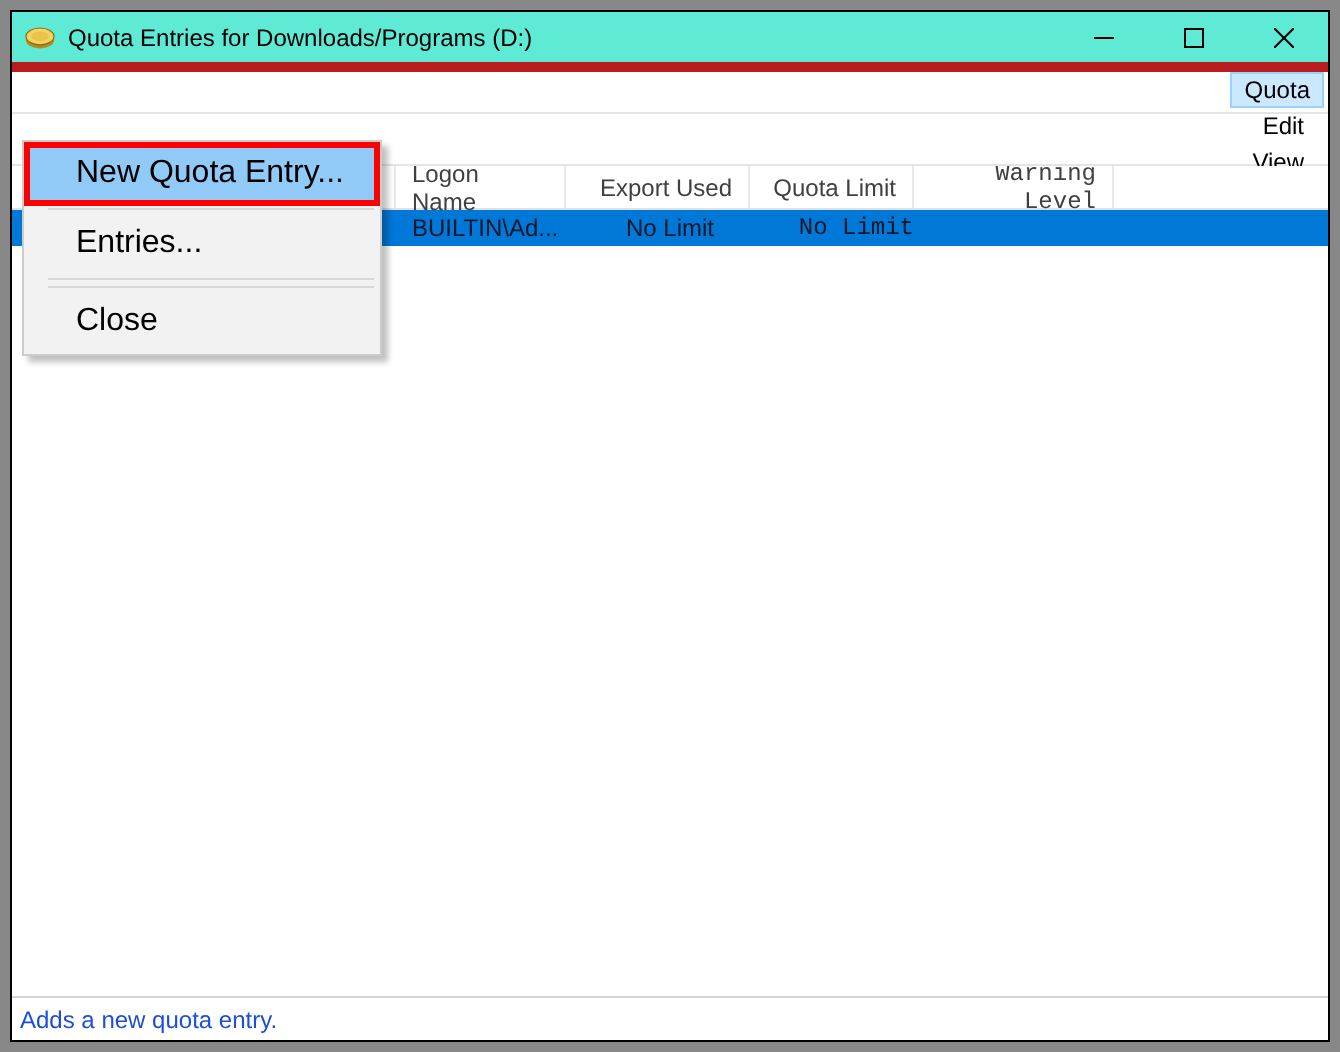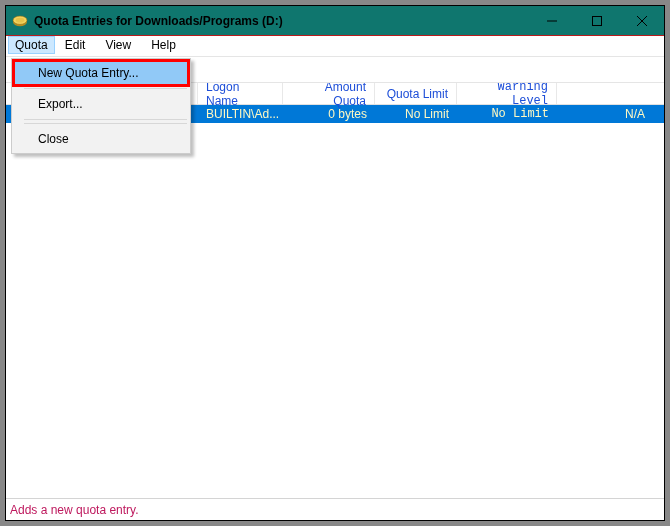--- a/index.html
+++ b/index.html
@@ -21,23 +21,22 @@
     border: 1px solid #000;
     display: flex;
     flex-direction: column;
     position: relative;
   }
   .titlebar {
     height: 30px;
     display: flex;
     align-items: center;
     padding-left: 6px;
-    background: #0f766e;
-    border-bottom: 1px solid #b91c1c;
-    font-weight: bold;
+    background: #5eead4;
+    border-bottom: 5px solid #b91c1c;
   }
   .titlebar .app-icon {
     width: 16px; height: 16px;
     margin-right: 6px;
     position: relative;
   }
   .titlebar .app-icon svg { display:block; }
   .titlebar .title-text { font-size: 12px; color: #000; }
   .win-controls {
     margin-left: auto;
@@ -48,25 +47,26 @@
     width: 45px;
     display: flex;
     align-items: center;
     justify-content: center;
     color: #000;
   }
   .win-btn svg { display:block; }
   .menubar {
     height: 21px;
     display: flex;
-    align-items: flex-start;
+    align-items: flex-end;
     padding: 0 2px;
     font-size: 12px;
     border-bottom: 1px solid #e5e5e5;
     position: relative;
+    flex-direction: column;
   }
   .menubar .menu-item {
     padding: 2px 10px;
   }
   .menubar .menu-item.active {
     background: #cce8ff;
     border: 1px solid #99d1ff;
     padding: 1px 6px;
   }
   .toolbar-space {
@@ -88,56 +88,56 @@
     height: 22px;
     display: flex;
     background: #fff;
     border-bottom: 1px solid #e1e1e1;
   }
   .lv-col {
     border-right: 1px solid #e8e8e8;
     font-size: 12px;
     display:flex; align-items:center;
     padding: 0 8px;
-    color:#1d4ed8;
+    color:#404040;
     text-align: right;
     justify-content: flex-end;
   }
   .lv-col.left { justify-content: flex-start; text-align:left; }
   .lv-row {
     height: 18px;
     display: flex;
     font-size: 12px;
   }
-  .lv-row.selected { background: #0078d7; color: #fef9c3; }
+  .lv-row.selected { background: #0078d7; color: #0f172a; }
   .lv-cell {
     padding: 0 8px;
     display:flex; align-items:center;
     justify-content: flex-end;
     white-space: nowrap;
     overflow: hidden;
   }
   .lv-cell.left { justify-content:flex-start; }
   .c-status { width: 60px; }
   .c-name { width: 132px; }
   .c-logon { width: 85px; }
   .c-amount { width: 92px; }
   .c-quota { width: 82px; }
   .c-warn { width: 100px; font-family: Liberation Mono, monospace; }
   .c-percent { width: 96px; }
   .dropdown {
     position: absolute;
     left: 5px;
-    top: 52px;
+    top: 64px;
     width: 180px;
     background: #f2f2f2;
     border: 1px solid #cccccc;
     box-shadow: 3px 3px 3px rgba(0,0,0,0.25);
     padding: 2px;
-    font-size: 12px;
+    font-size: 16px;
     z-index: 10;
   }
   .dropdown .dd-item {
     padding: 5px 18px 5px 24px;
     white-space: nowrap;
   }
   .dropdown .dd-item.hover {
     background: #91c9f7;
   }
   .dropdown .dd-item.highlight-box {
@@ -148,21 +148,21 @@
     height: 1px;
     background: #d7d7d7;
     margin: 3px 1px 3px 10px;
   }
   .statusbar {
     height: 22px;
     border-top: 1px solid #d4d4d4;
     font-size: 12px;
     display:flex; align-items:center;
     padding: 0 4px;
-    color: #be185d;
+    color: #1d4ed8;
   }
 </style>
 </head>
 <body>
 
 <div class="window">
 
   <div class="titlebar">
     <span class="app-icon">
       <svg width="16" height="16" viewBox="0 0 16 16">
@@ -200,42 +200,40 @@
   </div>
 
   <div class="toolbar-space"></div>
 
   <div class="content">
     <div class="listview">
       <div class="lv-header">
         <div class="lv-col left c-status">Status</div>
         <div class="lv-col left c-name">Name</div>
         <div class="lv-col left c-logon">Logon Name</div>
-        <div class="lv-col c-amount">Amount Quota</div>
+        <div class="lv-col c-amount">Export Used</div>
         <div class="lv-col c-quota">Quota Limit</div>
         <div class="lv-col c-warn">Warning Level</div>
       </div>
       <div class="lv-row selected">
         <div class="lv-cell left c-status"></div>
         <div class="lv-cell left c-name"></div>
         <div class="lv-cell left c-logon">BUILTIN\Ad...</div>
-        <div class="lv-cell c-amount">0 bytes</div>
         <div class="lv-cell c-quota">No Limit</div>
         <div class="lv-cell c-warn">No Limit</div>
-        <div class="lv-cell c-percent">N/A</div>
       </div>
     </div>
   </div>
 
   <div class="statusbar">
     <span>Adds a new quota entry.</span>
   </div>
 
   <div class="dropdown">
     <div class="dd-item hover highlight-box">New Quota Entry...</div>
     <div class="dd-sep"></div>
-    <div class="dd-item">Export...</div>
+    <div class="dd-item">Entries...</div>
     <div class="dd-sep"></div>
     <div class="dd-sep"></div>
     <div class="dd-item">Close</div>
   </div>
 
 </div>
 
 </body></html>

